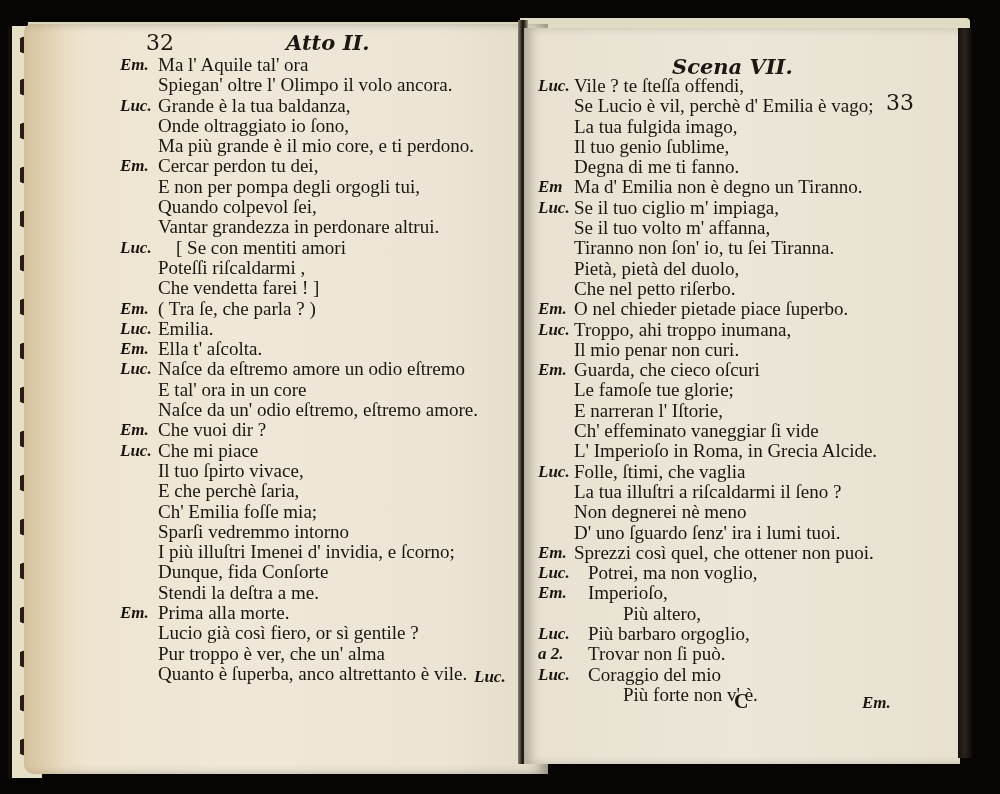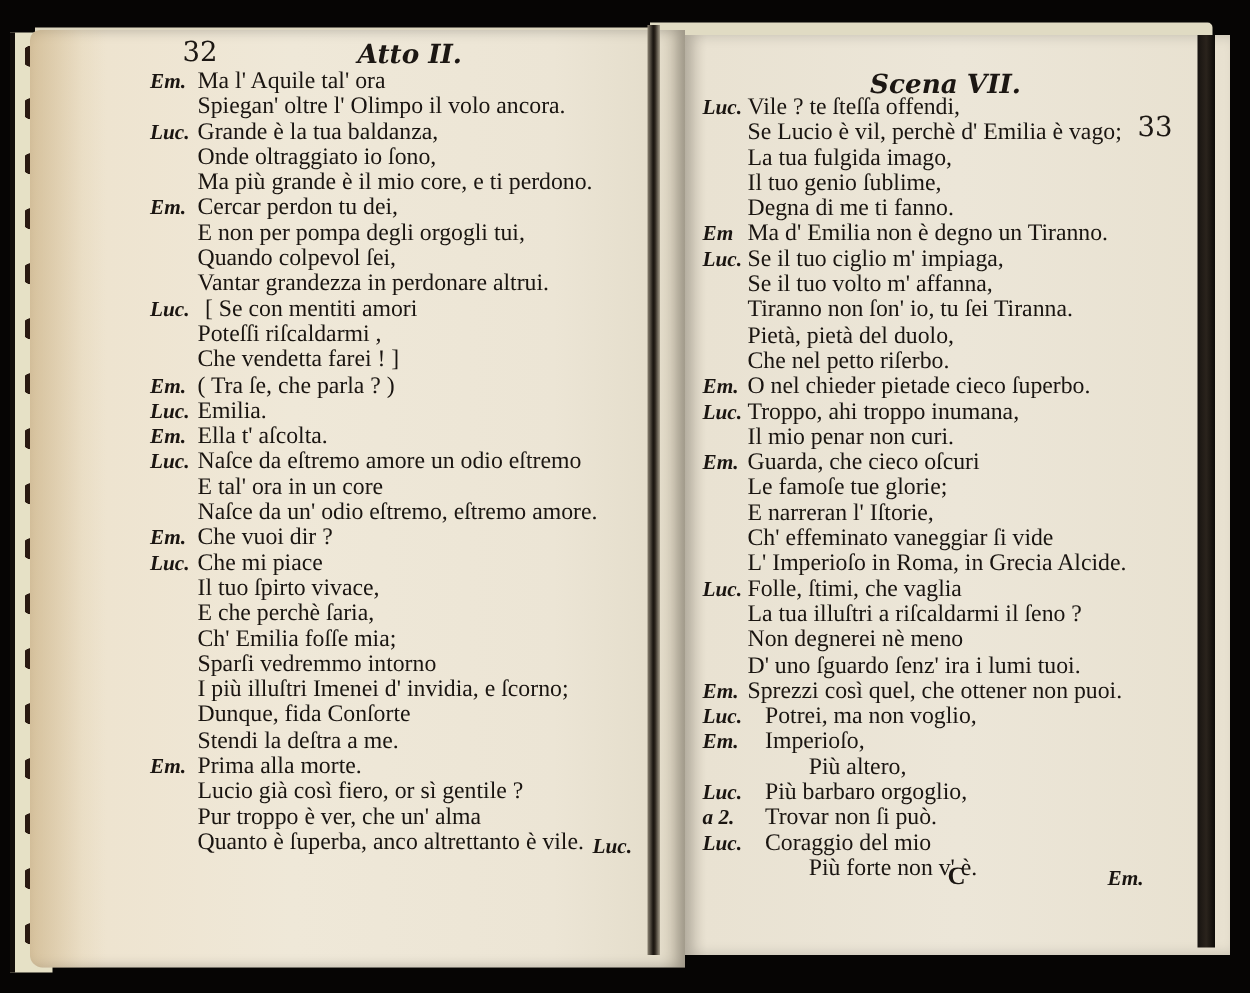--- a/index.html
+++ b/index.html
@@ -48,21 +48,21 @@
       background: linear-gradient(90deg, rgba(190,160,110,0.45), rgba(220,200,160,0.15) 70%, transparent);
       border-radius: 8px 0 0 10px;
     }
     .gutter {
       position: absolute;
       left: 518px; top: 20px;
       width: 10px; height: 744px;
       background: linear-gradient(90deg, #8a8272, #1a1510 45%, #2a231b 60%, #a69e8c);
     }
     .page-right {
-      left: 548px; top: 28px;
+      left: 524px; top: 28px;
       width: 436px; height: 736px;
       background: linear-gradient(90deg, #d8d0bf 0%, #e9e2d2 4%, #ece6d8 50%, #e8e1d0 100%);
       box-shadow: inset 6px 0 10px rgba(0,0,0,0.18);
       text-align: center;
     }
     .right-edge {
       position: absolute;
       left: 958px; top: 28px;
       width: 14px; height: 730px;
       background: linear-gradient(90deg, #171310, #2a231c 50%, #0d0b08);
@@ -192,21 +192,21 @@
       <li class="line">
           <span class="speaker"></span>
           <span class="verse" style="left:38px">Quando colpevol ſei,</span>
         </li>
       <li class="line">
           <span class="speaker"></span>
           <span class="verse" style="left:38px">Vantar grandezza in perdonare altrui.</span>
         </li>
       <li class="line">
           <span class="speaker">Luc.</span>
-          <span class="verse" style="left:44px">[ Se con mentiti amori</span>
+          <span class="verse" style="left:56px">[ Se con mentiti amori</span>
         </li>
       <li class="line">
           <span class="speaker"></span>
           <span class="verse" style="left:38px">Poteſſi riſcaldarmi ,</span>
         </li>
       <li class="line">
           <span class="speaker"></span>
           <span class="verse" style="left:38px">Che vendetta farei ! ]</span>
         </li>
       <li class="line">
@@ -336,21 +336,21 @@
       <li class="line">
           <span class="speaker"></span>
           <span class="verse" style="left:36px">Pietà, pietà del duolo,</span>
         </li>
       <li class="line">
           <span class="speaker"></span>
           <span class="verse" style="left:36px">Che nel petto riſerbo.</span>
         </li>
       <li class="line">
           <span class="speaker">Em.</span>
-          <span class="verse" style="left:36px">O nel chieder pietade cieco ſuperbo.</span>
+          <span class="verse" style="left:36px">O nel chieder pietade piace ſuperbo.</span>
         </li>
       <li class="line">
           <span class="speaker">Luc.</span>
           <span class="verse" style="left:36px">Troppo, ahi troppo inumana,</span>
         </li>
       <li class="line">
           <span class="speaker"></span>
           <span class="verse" style="left:36px">Il mio penar non curi.</span>
         </li>
       <li class="line">

